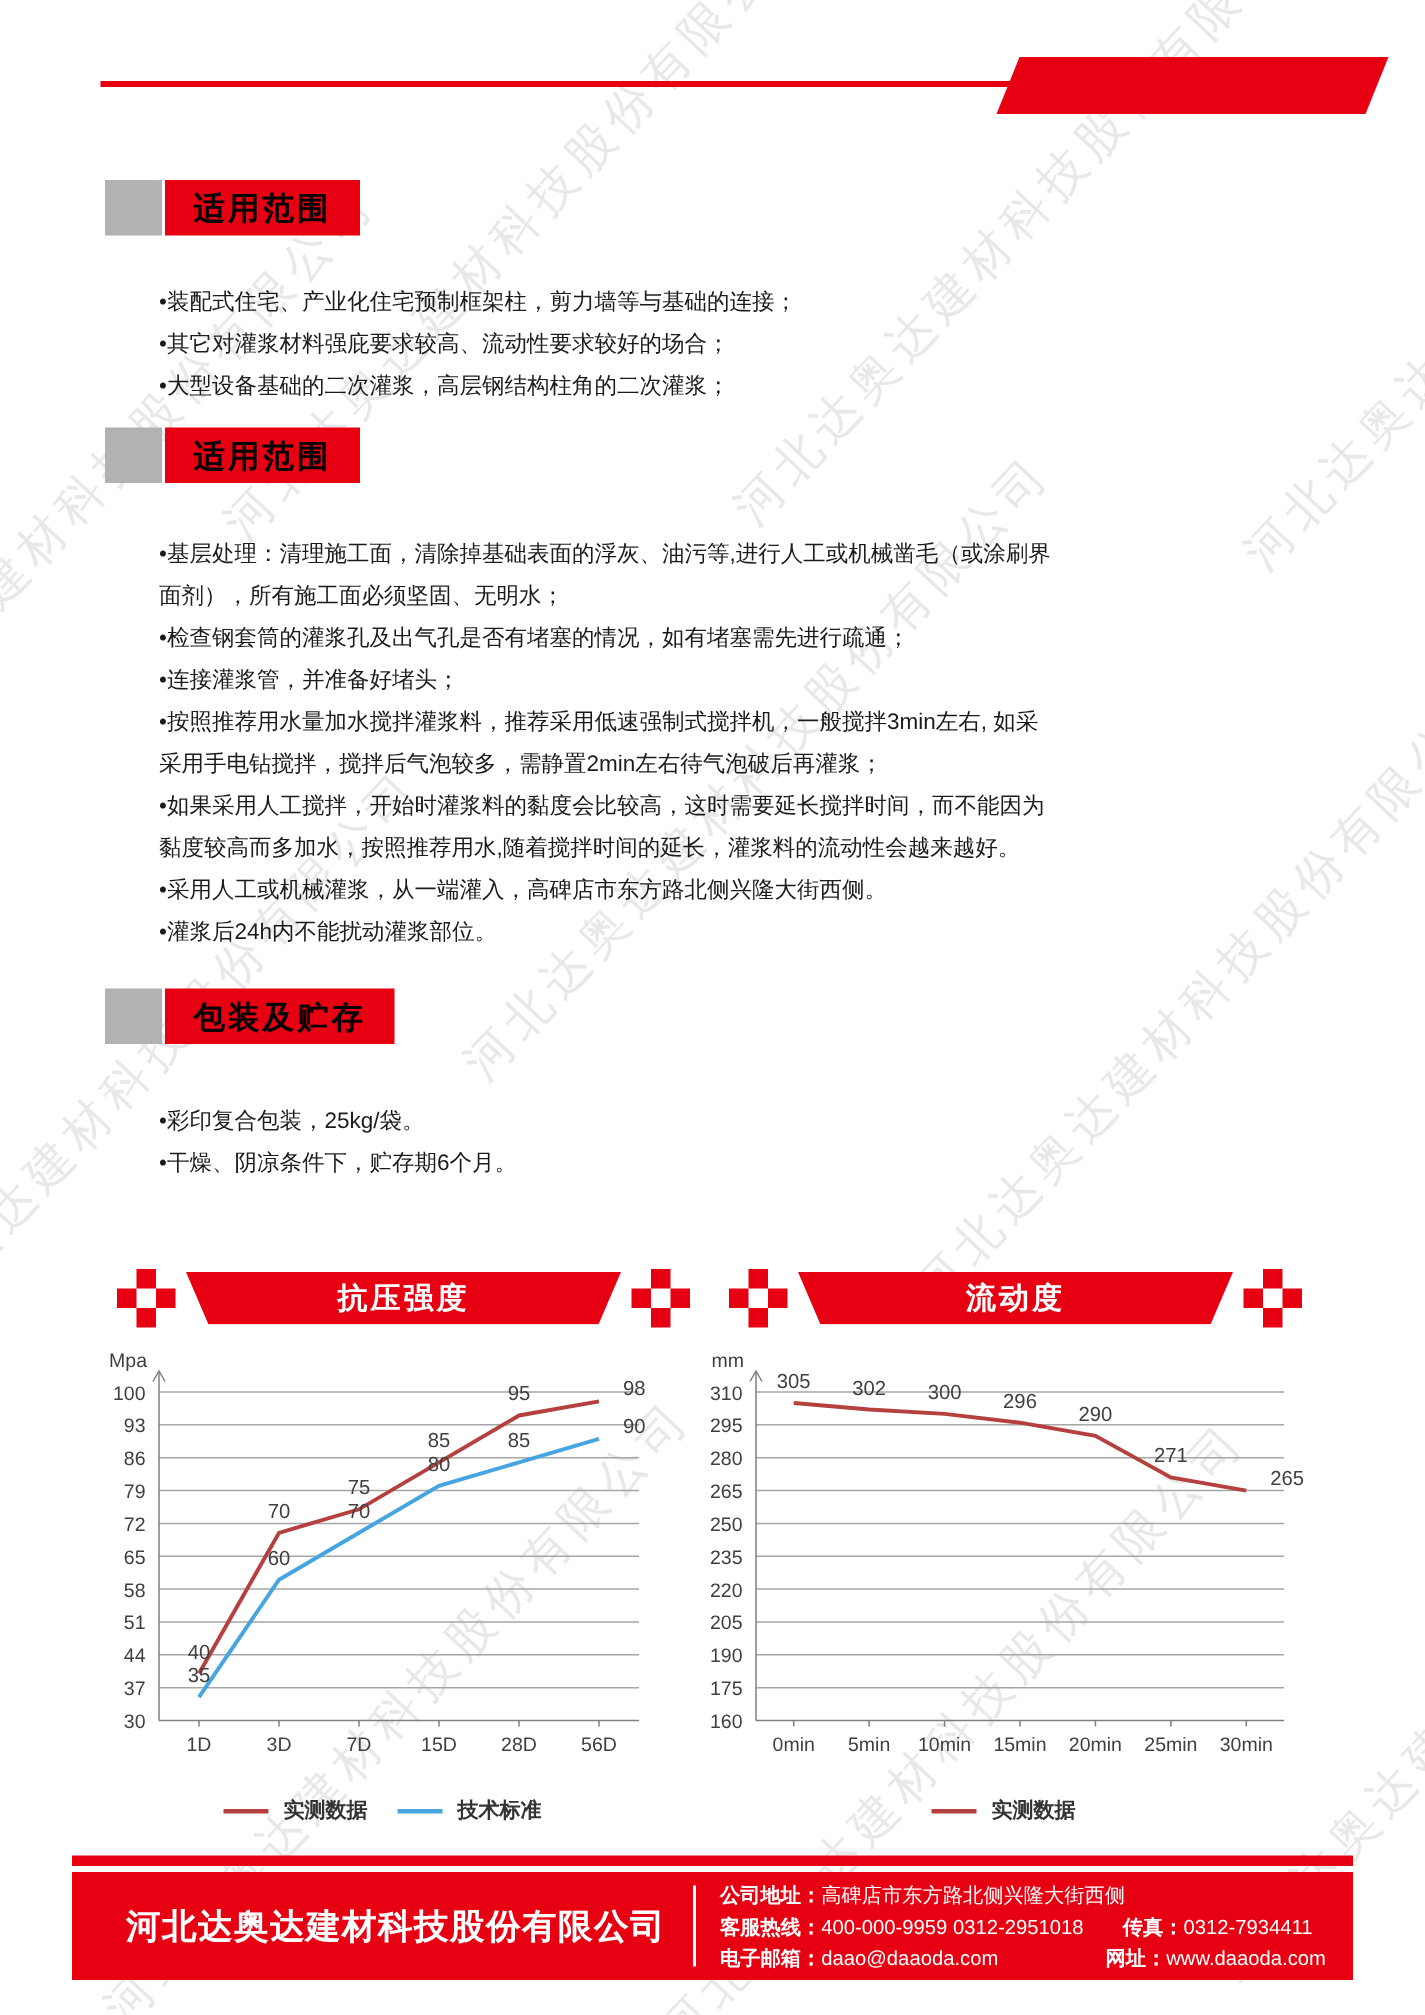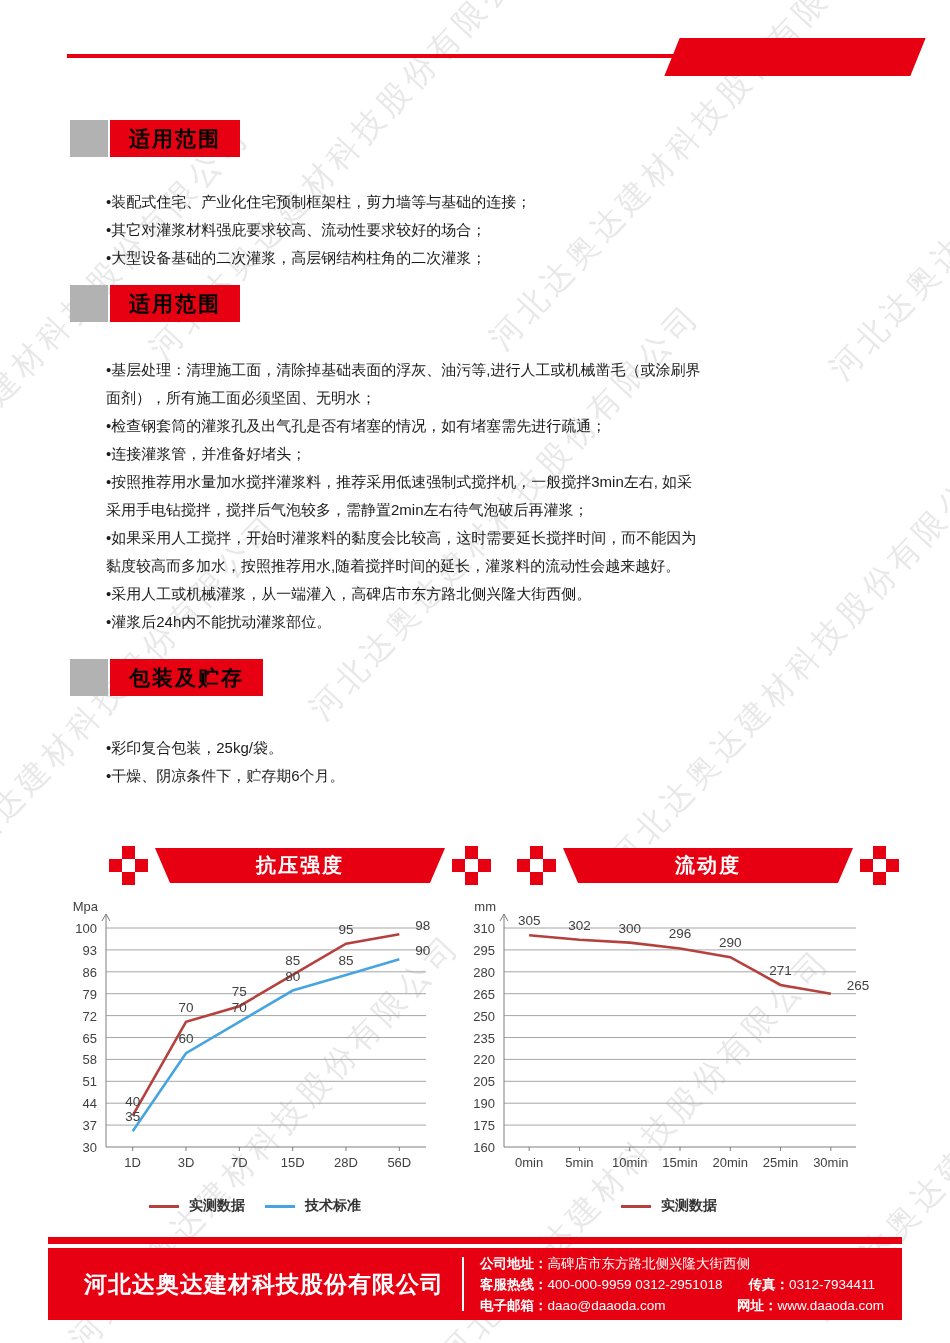--- a/index.html
+++ b/index.html
@@ -22,21 +22,21 @@
   .sec-header .red-box{
     margin-left:2px;background:#e60012;color:#000000;font-weight:700;font-size:21px;
     display:flex;align-items:center;padding:0 19px;letter-spacing:2px;
   }
   .hdr1{top:120px;} .hdr2{top:285px;} .hdr3{top:659px;}
   
   .sec-body{position:absolute;left:106px;width:810px;z-index:2;font-size:15px;font-weight:400;line-height:28px;color:#1b1b1b;}
   .body1{top:188px;} .body2{top:356px;} .body3{top:734px;}
   .sec-body .ln{white-space:nowrap;}
   
-  .banners{position:absolute;left:109px;top:846px;width:790px;display:flex;gap:26px;z-index:2;}
+  .banners{position:absolute;left:78px;top:846px;width:790px;display:flex;gap:26px;z-index:2;}
   .banner{flex:1;display:flex;align-items:center;gap:7px;}
   .trap{
     flex:1;height:35px;background:#e60012;color:#fff;font-weight:700;font-size:20px;letter-spacing:2px;
     display:flex;align-items:center;justify-content:center;
     clip-path:polygon(0 0,100% 0,calc(100% - 15px) 100%,15px 100%);
   }
   .checker{width:39px;height:39px;display:grid;grid-template-columns:repeat(3,13px);grid-template-rows:repeat(3,13px);flex:0 0 auto;}
   .checker i{display:block;}
   .checker i:nth-child(2),.checker i:nth-child(4),.checker i:nth-child(6),.checker i:nth-child(8){background:#e60012;}
   

